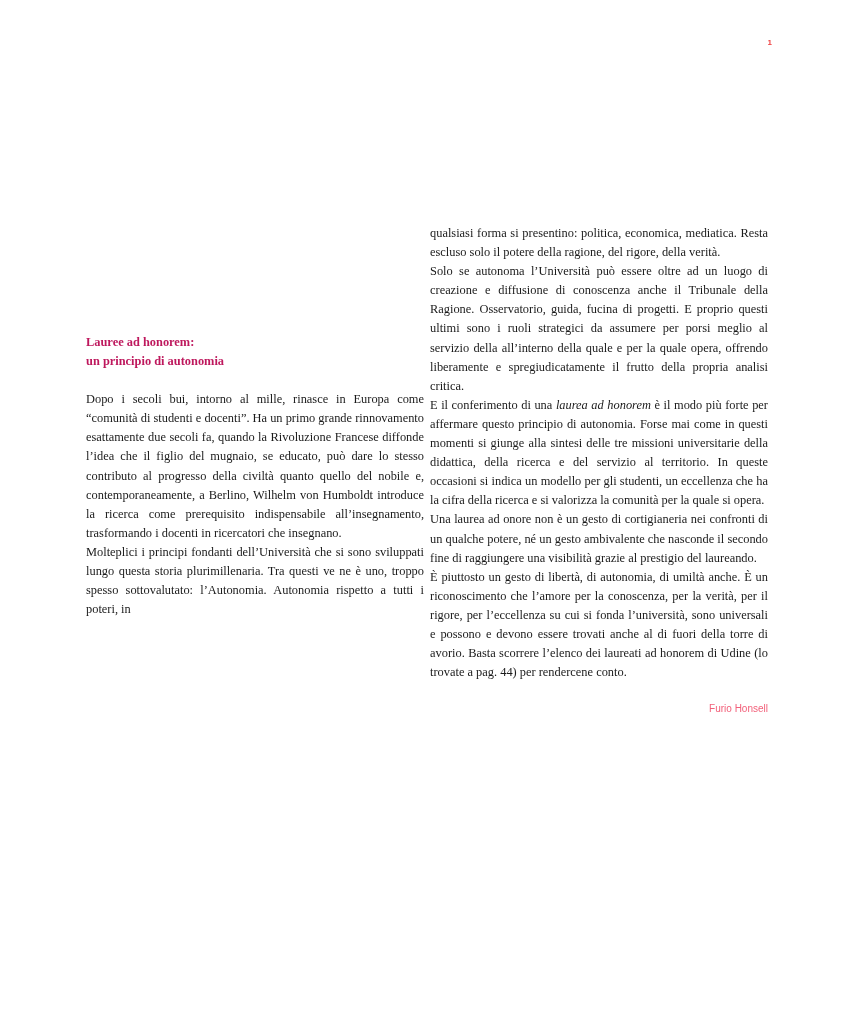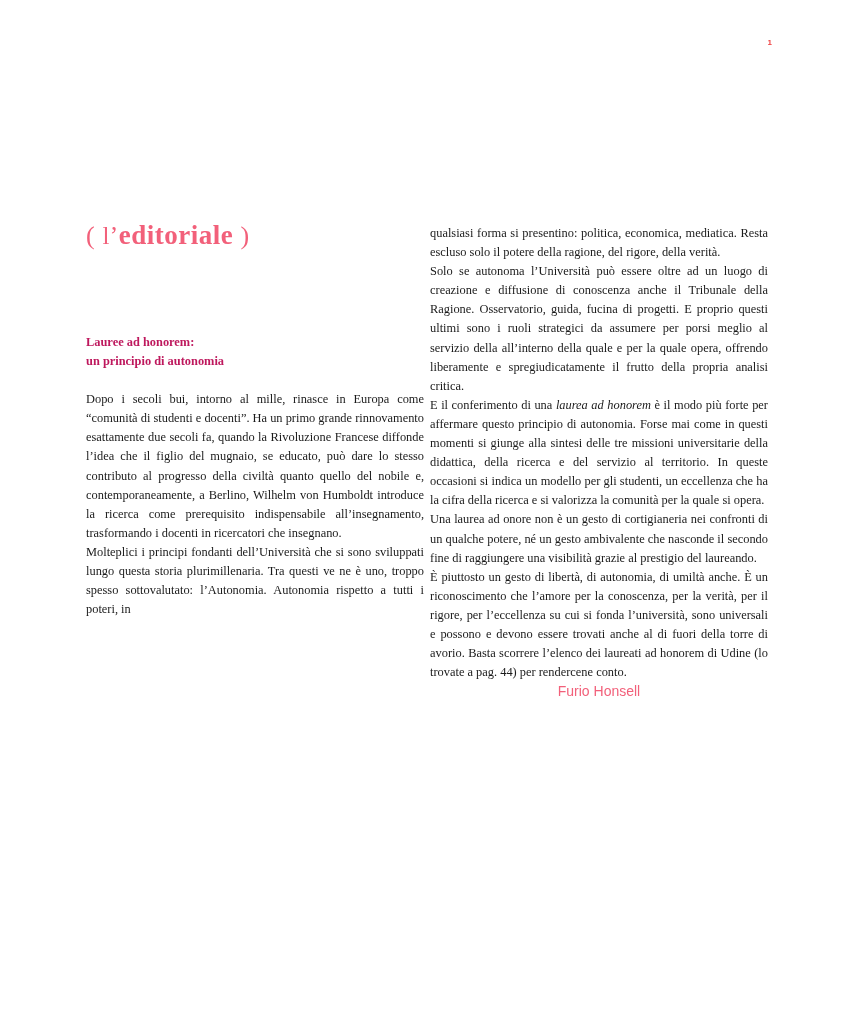--- a/index.html
+++ b/index.html
@@ -77,37 +77,33 @@
   }
   .subtitle span { display: block; }
   .col p {
     margin: 0;
     text-align: justify;
     text-justify: inter-word;
   }
   .signature {
     color: #f2607a;
     font-family: "Liberation Sans", sans-serif;
-    font-size: 14px;
-    text-align: center;
+    font-size: 10px;
+    margin-top: 17px;
+    text-align: right;
   }
   em { font-style: italic; }
 </style>
 </head>
 <body>
 
 <div class="page">
 
   <div class="page-number">1</div>
 
-  <div class="editorial-title">
-    <span class="paren">(</span>
-    <span class="lapos">l’</span><span class="word">editoriale</span>
-    <span class="paren">)</span>
-  </div>
 
   <div class="col col-left">
     <div class="subtitle">
       <span>Lauree ad honorem:</span>
       <span>un principio di autonomia</span>
     </div>
     <p>Dopo i secoli bui, intorno al mille, rinasce in Europa come “comunità di studenti e docenti”. Ha un primo grande rinnovamento esattamente due secoli fa, quando la Rivoluzione Francese diffonde l’idea che il figlio del mugnaio, se educato, può dare lo stesso contributo al progresso della civiltà quanto quello del nobile e, contemporaneamente, a Berlino, Wilhelm von Humboldt introduce la ricerca come prerequisito indispensabile all’insegnamento, trasformando i docenti in ricercatori che insegnano.</p>
     <p>Molteplici i principi fondanti dell’Università che si sono sviluppati lungo questa storia plurimillenaria. Tra questi ve ne è uno, troppo spesso sottovalutato: l’Autonomia. Autonomia rispetto a tutti i poteri, in</p>
   </div>
 

